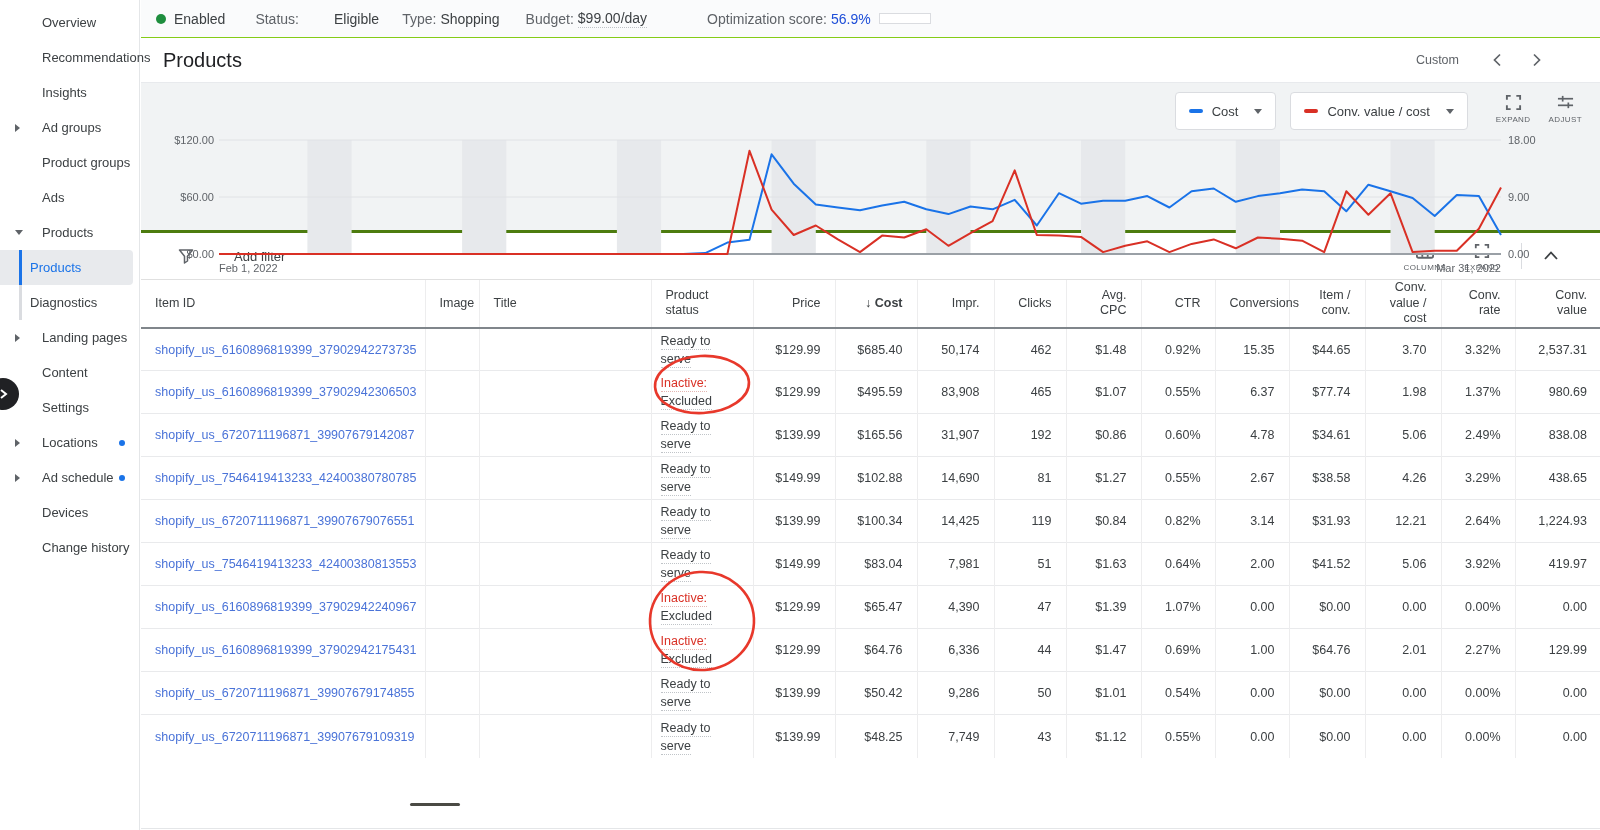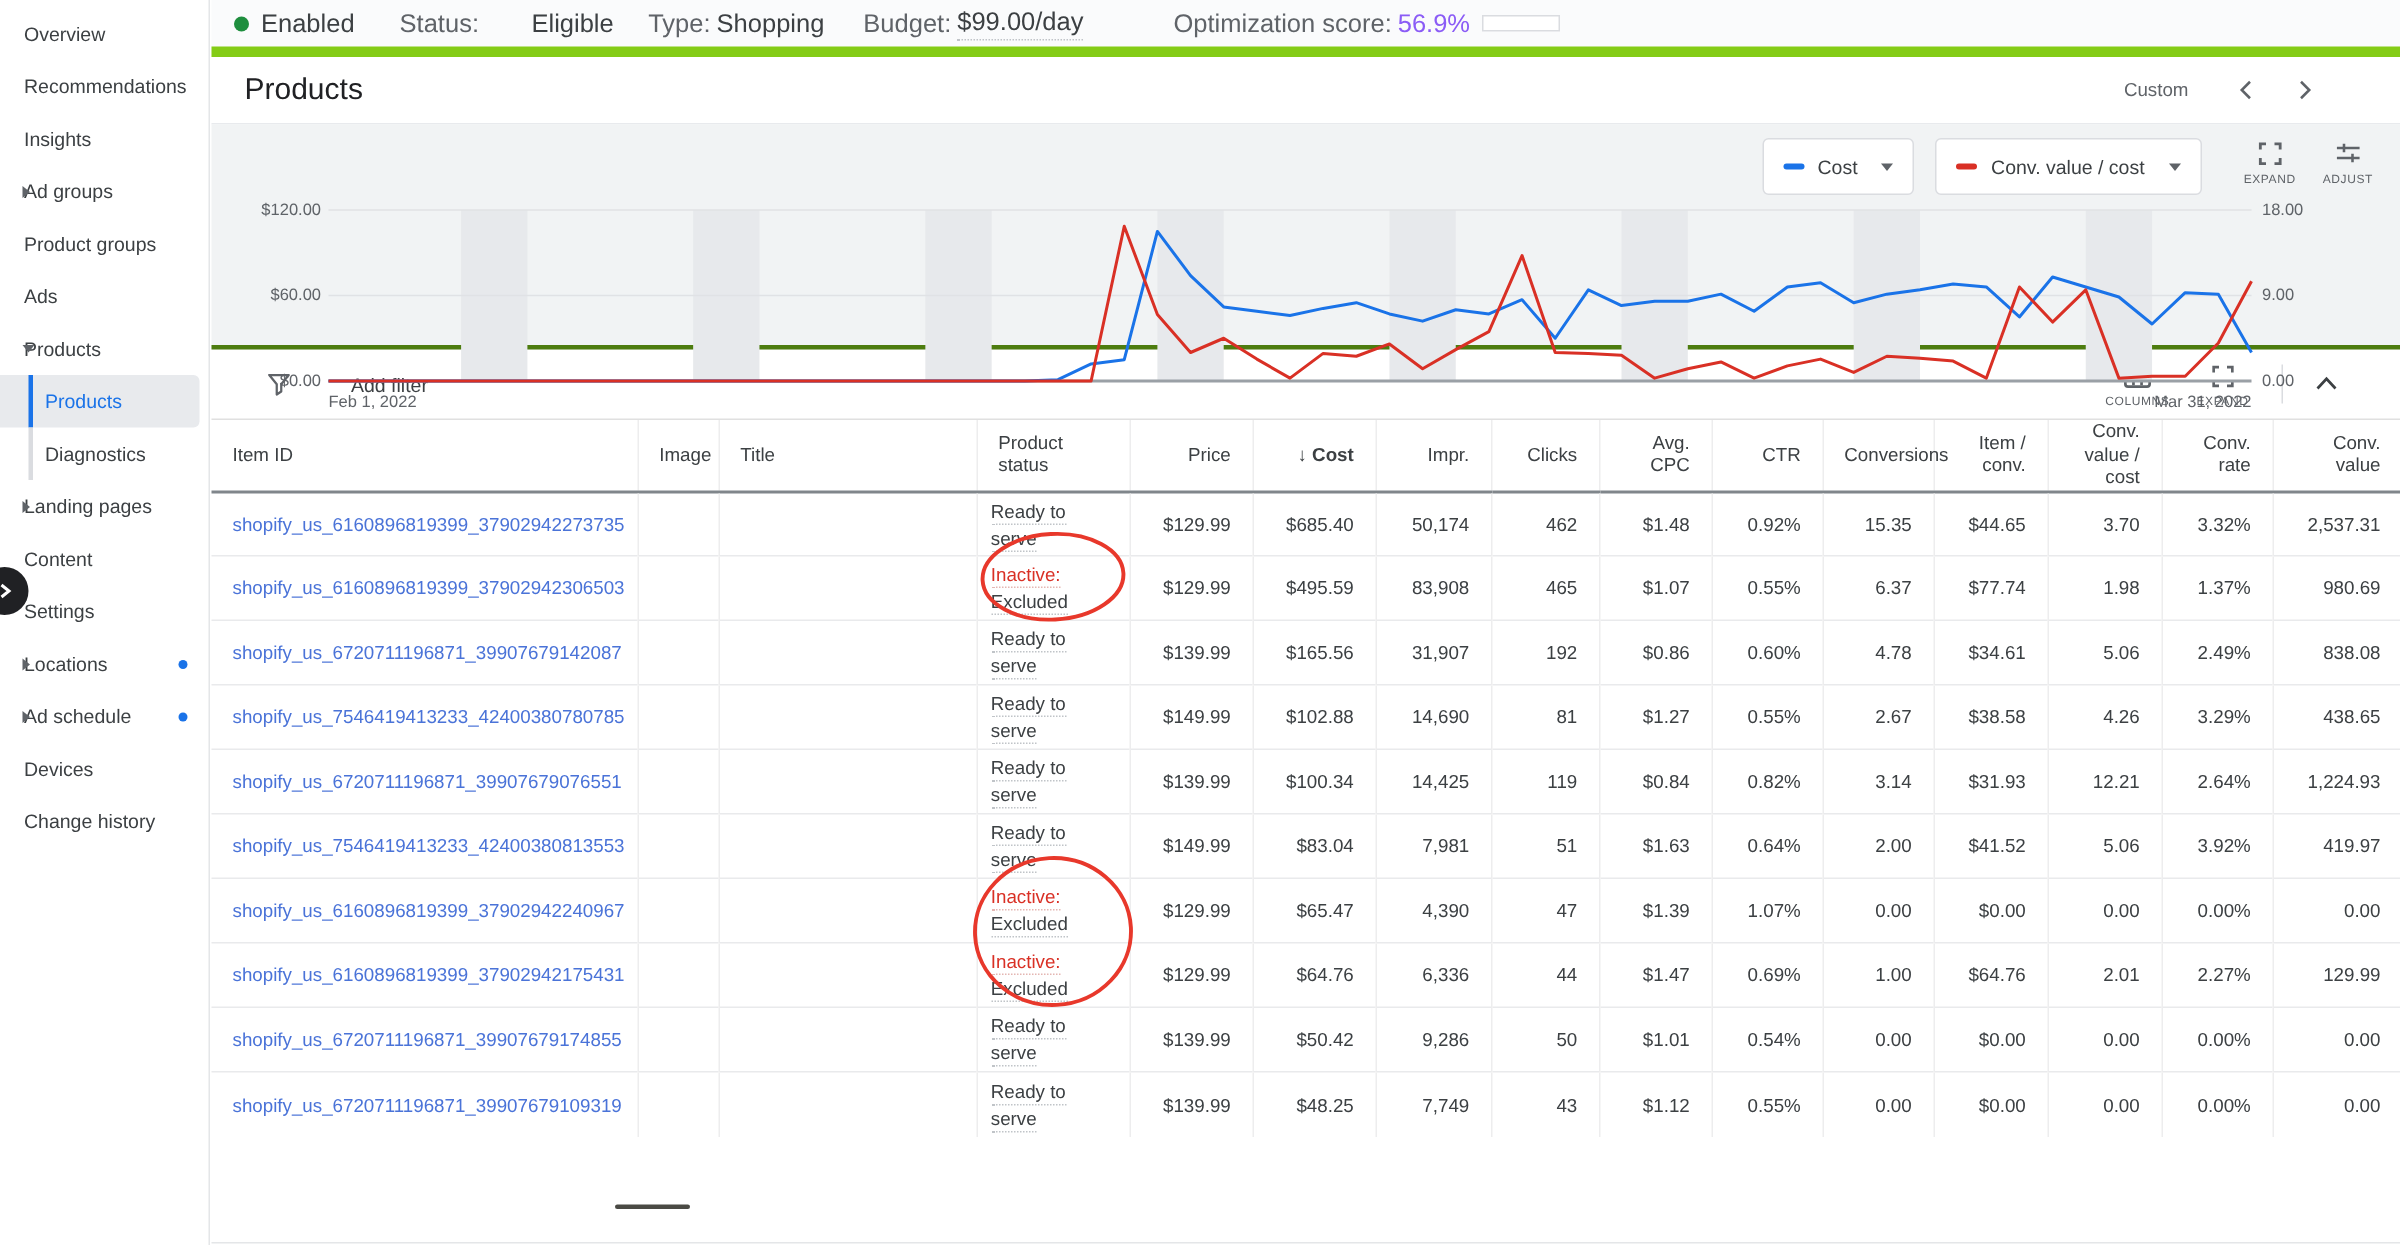--- a/index.html
+++ b/index.html
@@ -4,43 +4,43 @@
 <style>
   * { margin:0; padding:0; box-sizing:border-box; }
   html,body { width:1600px; height:830px; overflow:hidden; background:#fff;
     font-family:"Liberation Sans", sans-serif; color:#3c4043; }
 
   
   .sidebar { position:absolute; left:0; top:0; width:140px; height:830px; background:#fff;
     border-right:1px solid #e4e6e8; z-index:5; }
   .sb-nav { padding-top:5px; }
   .sb-item { position:relative; height:35px; display:flex; align-items:center;
-    font-size:13px; color:#3c4043; cursor:pointer; padding-left:16px; }
+    font-size:13px; color:#3c4043; cursor:pointer; padding-left:42px; }
   .sb-arrow { position:absolute; left:15px; width:0; height:0; }
   .sb-arrow.right { border-left:5px solid #5f6368; border-top:4px solid transparent; border-bottom:4px solid transparent; }
   .sb-arrow.down { border-top:5px solid #5f6368; border-left:4px solid transparent; border-right:4px solid transparent; }
   .sb-dot { width:6px; height:6px; border-radius:50%; background:#1a73e8; position:absolute; right:14px; }
   .sb-item.sb-sub { padding-left:30px; }
   .sb-item.sb-sub::before { content:""; position:absolute; left:19px; top:0; bottom:0; width:3px; background:#dadce0; }
   .sb-item.sb-selected { background:#e8eaed; color:#1a73e8; margin-right:6px; border-radius:0 4px 4px 0; }
   .sb-item.sb-selected::before { background:#1a73e8; }
   .sb-expand-btn { position:absolute; left:-13px; top:378px; width:32px; height:32px; border-radius:50%;
     background:#202124; display:flex; align-items:center; justify-content:center; cursor:pointer; z-index:9; }
 
   
   .main { position:absolute; left:141px; top:0; width:1459px; height:830px; background:#fff; }
 
-  .topbar { height:38px; background:#fafbfc; border-bottom:7px solid #84cc16;
-    display:flex; align-items:center; font-size:17px; padding-left:15px; }
+  .topbar { height:38px; background:#fafbfc; border-bottom:1px solid #84cc16;
+    display:flex; align-items:center; font-size:14px; padding-left:15px; }
   .tb-group { display:flex; align-items:center; white-space:nowrap; }
   .tb-label { color:#5f6368; margin-right:4px; }
   .tb-value { color:#3c4043; }
   .dot-green { width:10px; height:10px; border-radius:50%; margin-right:8px; }
   .dotted-u { border-bottom:1px dotted #c0c4c8; padding-bottom:1px; }
-  .opt-score { color:#8b5cf6; margin-right:8px;text-align:right; }
+  .opt-score { color:#1d4ed8; margin-right:8px;text-align:right; }
   .opt-bar { width:52px; height:11px; border:1px solid #dadce0; background:#fff; }
   .opt-bar-fill { height:100%; background:#1a73e8; }
 
   .page-header { height:45px; border-bottom:1px solid #e8eaed; display:flex; align-items:center; background:#fff; }
   .page-title { font-size:20px; color:#202124; margin-left:22px; font-weight:400; }
   .ph-right { margin-left:auto; display:flex; align-items:center; padding-right:52px; }
   .custom-label { font-size:12.5px; color:#5f6368; margin-right:13px; }
   .date-box { border:1px solid #dadce0; border-radius:4px; background:#fff; height:32px;
     display:flex; align-items:center; padding:0 14px; font-size:13px; color:#3c4043; cursor:pointer; }
   .caret { width:0; height:0; border-left:4.5px solid transparent; border-right:4.5px solid transparent;

